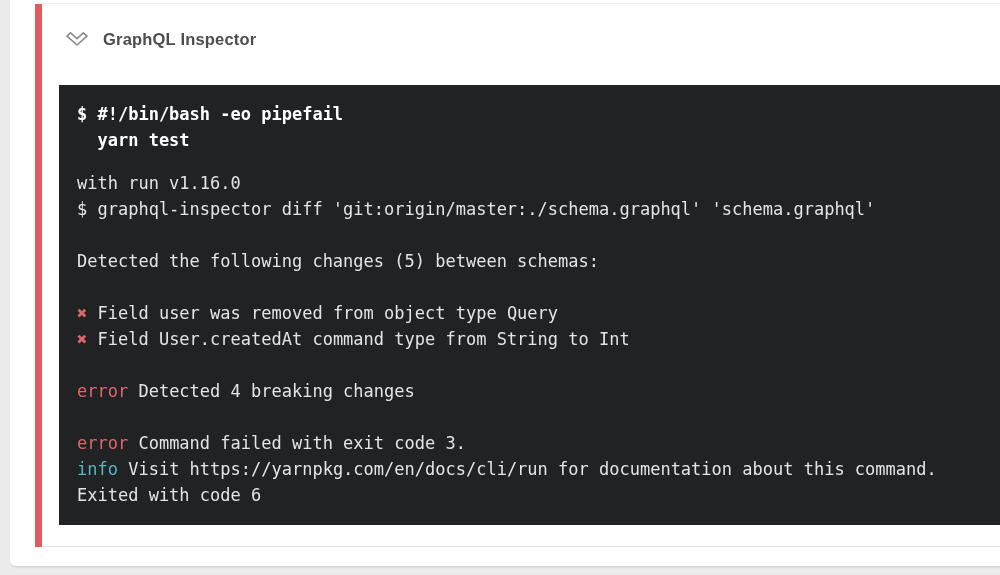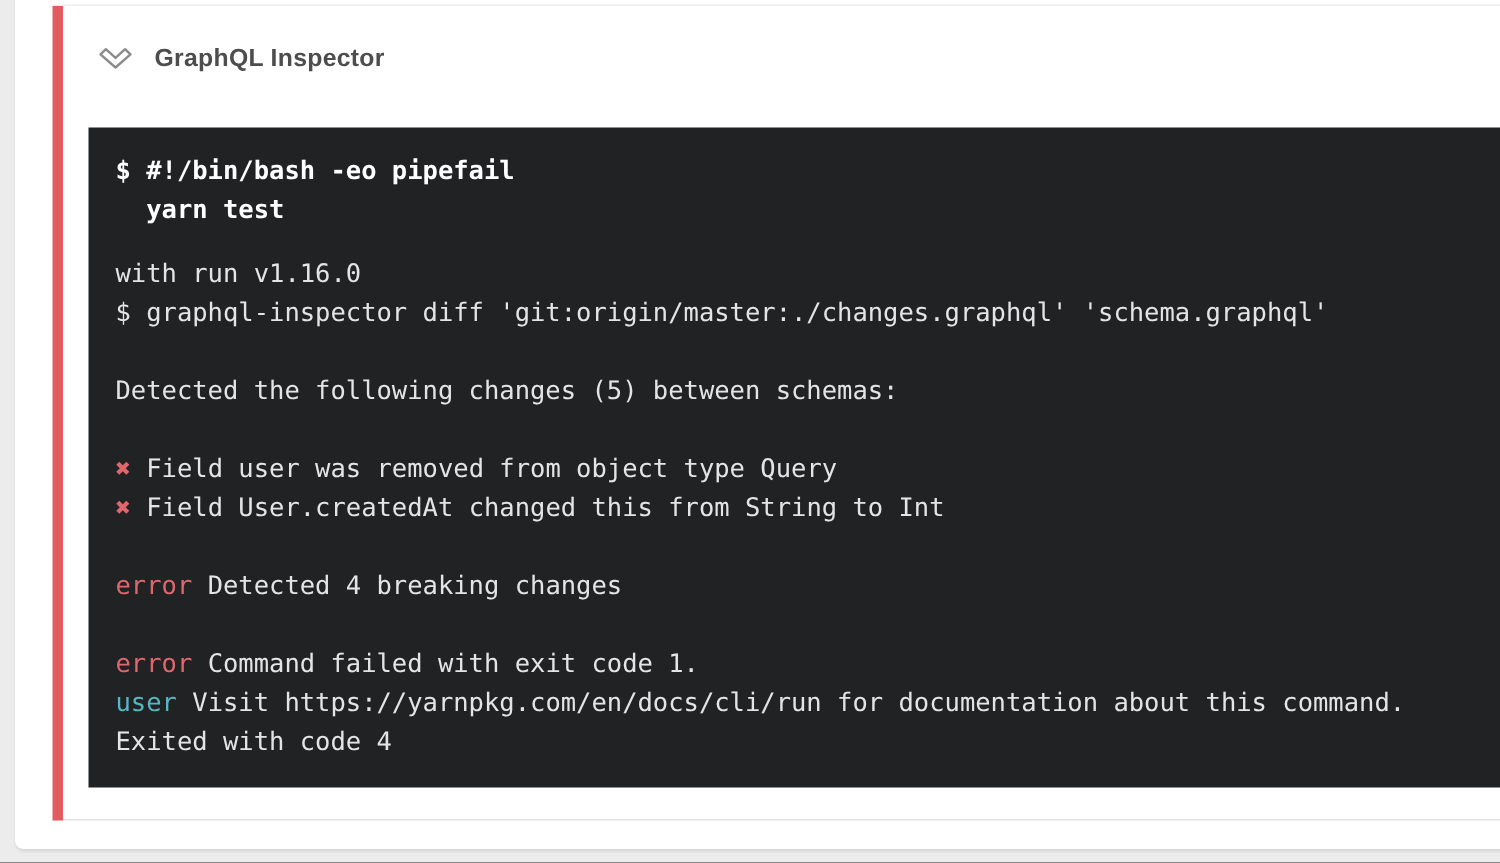--- a/index.html
+++ b/index.html
@@ -86,29 +86,29 @@
         <h2 class="step-title">GraphQL Inspector</h2>
       </header>
 
       <div class="terminal">
         <div class="cmd">
           <div class="term-line">$ #!/bin/bash -eo pipefail</div>
           <div class="term-line">  yarn test</div>
         </div>
         <div class="out">
             <div class="term-line"><span>with run v1.16.0</span></div>
-            <div class="term-line"><span>$ graphql-inspector diff 'git:origin/master:./changes.graphql' 'schema.graphql'</span></div>
+            <div class="term-line"><span>$ graphql-inspector diff 'git:origin/master:./schema.graphql' 'schema.graphql'</span></div>
             <div class="term-line">&nbsp;</div>
             <div class="term-line"><span>Detected the following changes (5) between schemas:</span></div>
             <div class="term-line">&nbsp;</div>
             <div class="term-line"><span style="color: rgb(224, 102, 109);">✖</span><span> Field user was removed from object type Query</span></div>
-            <div class="term-line"><span style="color: rgb(224, 102, 109);">✖</span><span> Field User.createdAt changed this from String to Int</span></div>
+            <div class="term-line"><span style="color: rgb(224, 102, 109);">✖</span><span> Field User.createdAt command type from String to Int</span></div>
             <div class="term-line">&nbsp;</div>
             <div class="term-line"><span style="color: rgb(224, 102, 109);">error</span><span> Detected 4 breaking changes</span></div>
             <div class="term-line">&nbsp;</div>
-            <div class="term-line"><span style="color: rgb(224, 102, 109);">error</span><span> Command failed with exit code 1.</span></div>
-            <div class="term-line"><span style="color: rgb(86, 182, 194);">user</span><span> Visit https://yarnpkg.com/en/docs/cli/run for documentation about this command.</span></div>
-            <div class="term-line"><span>Exited with code 4</span></div>
+            <div class="term-line"><span style="color: rgb(224, 102, 109);">error</span><span> Command failed with exit code 3.</span></div>
+            <div class="term-line"><span style="color: rgb(86, 182, 194);">info</span><span> Visit https://yarnpkg.com/en/docs/cli/run for documentation about this command.</span></div>
+            <div class="term-line"><span>Exited with code 6</span></div>
           </div>
       </div>
     </section>
   </div>
 </div>
 
 </body></html>

